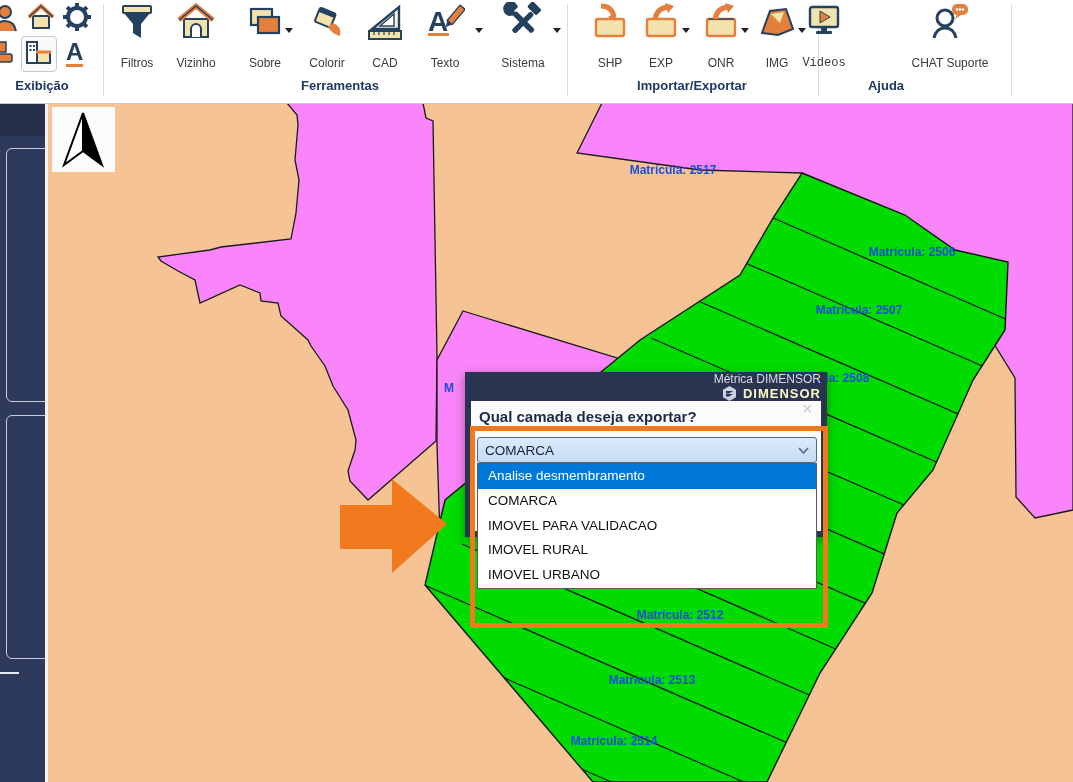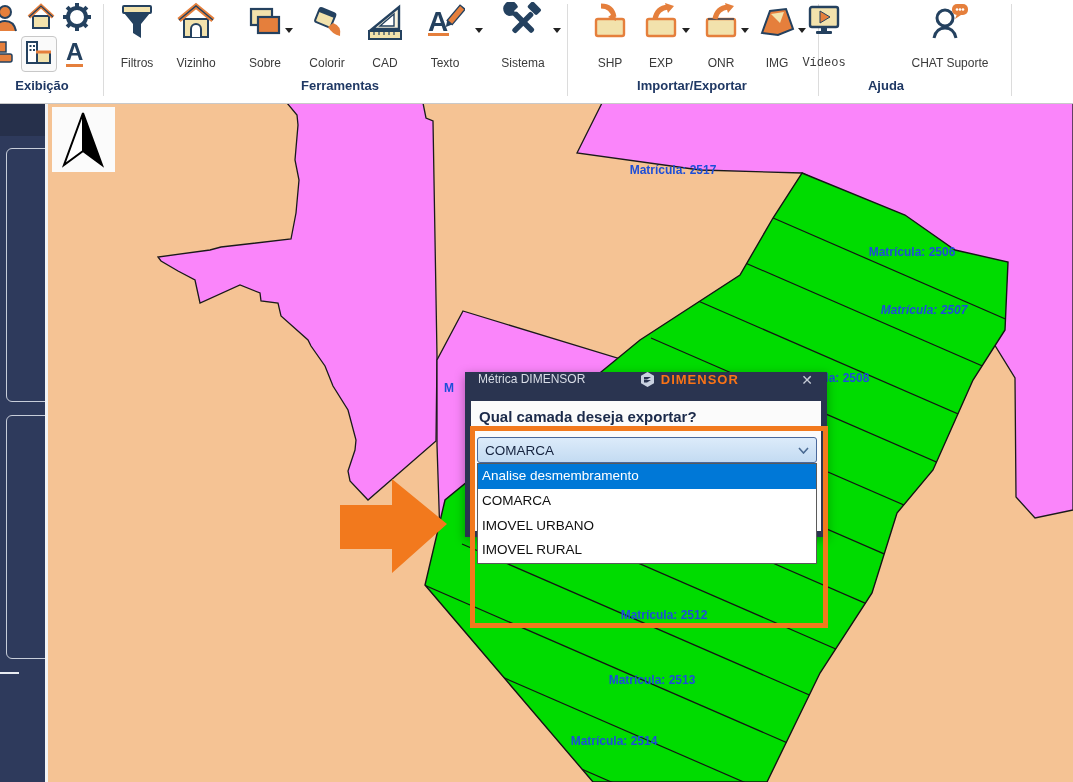--- a/index.html
+++ b/index.html
@@ -33,36 +33,36 @@
   
   .maplayer{position:absolute;left:48px;top:103px;width:1025px;height:679px;z-index:1;}
   .map-label{position:absolute;transform:translate(-50%,-50%);font-size:12px;font-weight:bold;
              color:#1d4ed8;white-space:nowrap;z-index:2;}
   .northbox{position:absolute;left:52px;top:107px;width:63px;height:65px;background:#FBFBFB;z-index:2;}
   .annot{position:absolute;left:0;top:0;z-index:3;pointer-events:none;}
 
   
   .dialog{position:absolute;left:465px;top:372px;width:362px;height:165px;background:#2A3450;
           z-index:4;box-sizing:border-box;padding:0 6px 6px 6px;box-shadow:0 3px 10px rgba(0,0,0,.35);}
-  .dlg-titlebar{height:29px;display:flex;align-items:flex-start;color:#D8DCE6;font-size:12px;}
+  .dlg-titlebar{height:29px;display:flex;align-items:flex-end;color:#D8DCE6;font-size:12px;flex-direction:column;}
   .dlg-title{flex:0 0 auto;padding-left:7px;}
   .dlg-brand{flex:1;display:flex;align-items:center;justify-content:center;gap:6px;
-             color:#f97316;font-weight:bold;font-size:13px;letter-spacing:1px;}
+             color:#fef9c3;font-weight:bold;font-size:13px;letter-spacing:1px;}
   .dlg-close{flex:0 0 auto;color:#C8CDD8;font-size:14px;padding:0 8px;cursor:pointer;}
   .dlg-body{background:#FBFBFB;height:130px;box-sizing:border-box;padding:7px 8px;}
   .dlg-question{font-size:15px;font-weight:bold;color:#1B2A4A;}
 
   .combobox{position:absolute;left:477px;top:437px;width:340px;height:26px;z-index:5;
             box-sizing:border-box;border:1px solid #49689B;border-radius:3px;
             background:linear-gradient(#DCEBFA,#C3DBF2);display:flex;align-items:center;
             justify-content:space-between;padding:0 7px;cursor:pointer;}
   .combobox .val{font-size:13.5px;color:#15233F;}
   .listbox{position:absolute;left:477px;top:463px;width:340px;z-index:5;background:#fff;
            border:1px solid #5a5a5a;box-sizing:border-box;}
-  .opt{height:24.8px;line-height:24.8px;font-size:13.5px;color:#101010;padding-left:4px;
+  .opt{height:24.8px;line-height:24.8px;font-size:13.5px;color:#101010;padding-left:10px;
        white-space:nowrap;overflow:hidden;cursor:pointer;}
   .opt.selected{background:#0078D7;color:#fff;}
 
   .highlight-box{position:absolute;left:470px;top:426px;width:358px;height:202px;
                  box-sizing:border-box;border:5px solid #F2791D;z-index:6;pointer-events:none;}
 </style>
 </head>
 <body>
 
 <div class="maplayer">
@@ -93,23 +93,23 @@
       <line x1="387" y1="627" x2="907" y2="853"></line>
       <line x1="349" y1="668" x2="869" y2="894"></line>
     </g>
   </svg>
 </div>
 
 <div style="position:absolute;left:0;top:0;z-index:2;">
 
 <div class="map-label" style="left: 673px; top: 170px;">Matrícula: 2517</div>
     <div class="map-label" style="left: 912px; top: 252px;">Matrícula: 2506</div>
-    <div class="map-label" style="left: 924px; top: 310px; font-style: italic;">Matrícula: 2507</div>
+    <div class="map-label" style="left: 859px; top: 310px;">Matrícula: 2507</div>
     <div class="map-label" style="left: 826px; top: 378px;">Matrícula: 2508</div>
-    <div class="map-label" style="left: 664px; top: 615px;">Matrícula: 2512</div>
+    <div class="map-label" style="left: 680px; top: 615px;">Matrícula: 2512</div>
     <div class="map-label" style="left: 652px; top: 680px;">Matrícula: 2513</div>
     <div class="map-label" style="left: 614px; top: 741px;">Matrícula: 2514</div>
     <div class="map-label" style="left: 449px; top: 388px;">M</div>
     <div class="map-label" style="left: 401px; top: 543px;">M</div>
   </div>
 
 <div class="northbox">
   <svg width="63" height="65" viewBox="0 0 63 65">
     <polygon points="31,6 12,58 31,44" fill="#ffffff" stroke="#000" stroke-width="2"></polygon>
     <polygon points="31,6 50,58 31,44" fill="#000" stroke="#000" stroke-width="2"></polygon>
@@ -338,17 +338,18 @@
   <span class="val">COMARCA</span>
   <svg width="11" height="7" viewBox="0 0 11 7">
       <path d="M1 1 L5.5 6 L10 1" fill="none" stroke="#4a6a92" stroke-width="1.6"></path>
     </svg>
 </div>
 
 <div class="listbox">
 
 <div class="opt selected">Analise desmembramento</div>
     <div class="opt">COMARCA</div>
+    <div class="opt">IMOVEL PARA VALIDACAO</div>
+    <div class="opt">IMOVEL RURAL</div>
     <div class="opt">IMOVEL URBANO</div>
-    <div class="opt">IMOVEL RURAL</div>
   </div>
 
 <div class="highlight-box"></div>
 
 </body></html>

